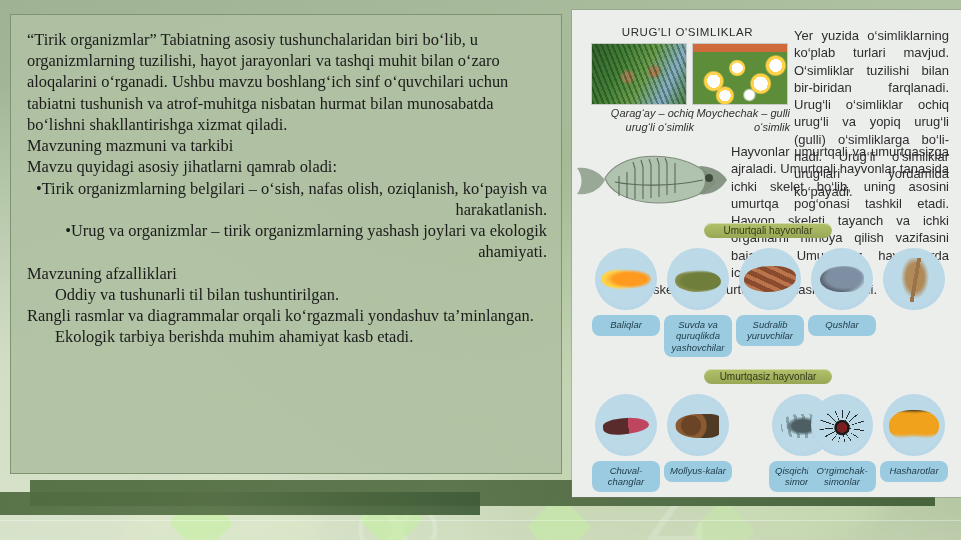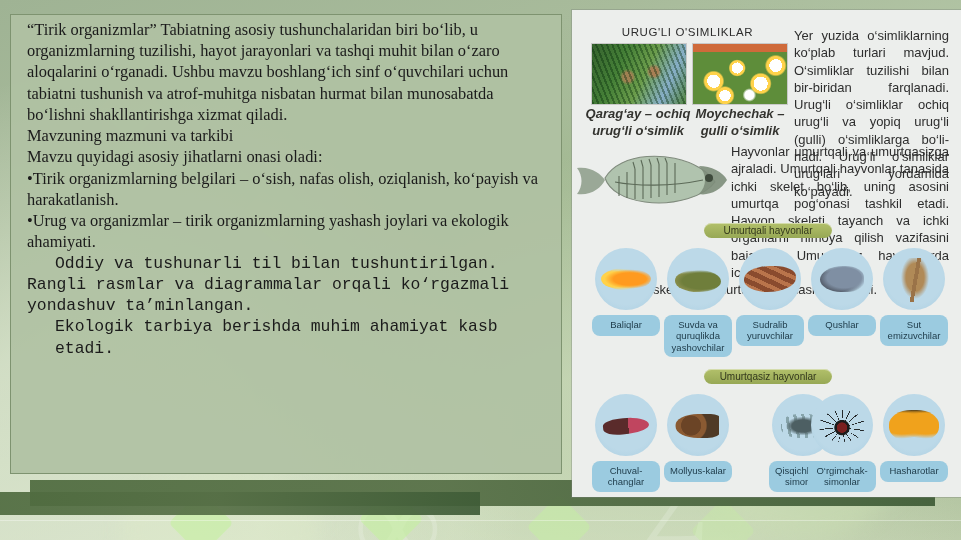--- a/index.html
+++ b/index.html
@@ -38,31 +38,31 @@
     letter-spacing:2px;
     user-select:none;
   }
 
   
   #textpanel{
     position:absolute;left:10px;top:14px;width:552px;height:460px;
     background:rgba(176,193,163,.92);
     border:1px solid #7e9370;
     box-sizing:border-box;
-    padding:4px 14px 6px 16px;
+    padding:14px 14px 6px 16px;
     font-family:"Liberation Serif", serif;
     color:#1b1b1b;
     font-size:16.4px;
     line-height:1.295;
     overflow:hidden;
   }
   #textpanel p{margin:0;}
   #textpanel .b{font-weight:normal;}
-  #textpanel .bullet{text-indent:0;}
-  #textpanel .indent{padding-left:28px;font-family:Liberation Mono, monospace;}
+  #textpanel .bullet{text-indent:0;text-align:right;}
+  #textpanel .indent{padding-left:28px;}
 
   
   .ribbon{
     position:absolute;
     background:linear-gradient(90deg,#4f6b3f 0%,#566f46 45%,#3f5c37 100%);
   }
   #ribbon-a{left:30px;top:480px;width:905px;height:26px;opacity:.93;}
   #ribbon-b{left:0px;top:492px;width:480px;height:23px;opacity:.92;}
   .ribbon-line{position:absolute;height:1px;background:rgba(255,255,255,.35);}
 
@@ -101,22 +101,22 @@
     content:"";position:absolute;inset:0;
     background:
       radial-gradient(circle at 22% 62%, #fff 0 8%, #ffd24a 8% 11%, rgba(255,255,255,0) 13%),
       radial-gradient(circle at 47% 40%, #fff 0 9%, #ffd24a 9% 12%, rgba(255,255,255,0) 14%),
       radial-gradient(circle at 72% 66%, #fff 0 9%, #ffd24a 9% 12%, rgba(255,255,255,0) 14%),
       radial-gradient(circle at 88% 36%, #fff 0 7%, #ffd24a 7% 10%, rgba(255,255,255,0) 12%),
       radial-gradient(circle at 34% 86%, #fff 0 7%, #ffd24a 7% 10%, rgba(255,255,255,0) 12%),
       radial-gradient(circle at 60% 85%, #fff 0 6%, rgba(255,255,255,0) 9%);
   }
   .cap{
-    position:absolute;text-align:center;
-    font-style:italic;font-size:13px;line-height:1.28;color:#33332f;font-weight:bold;
+    position:absolute;text-align:right;
+    font-style:italic;font-size:11px;line-height:1.28;color:#33332f;
   }
   .cap-1{left:10px;top:96px;width:112px;}
   .cap-2{left:118px;top:96px;width:100px;}
 
   .para{
     position:absolute;
     font-size:13px;line-height:1.33;color:#2e2e2e;
     text-align:justify;
   }
   .para-plants{left:222px;top:17px;width:155px;}
@@ -142,20 +142,21 @@
     width:62px;height:62px;border-radius:50%;
     background:radial-gradient(circle at 50% 45%, #bcd9e8 0 62%, #a9cde0 100%);
     margin:0 auto;position:relative;overflow:hidden;
   }
   .lbl{
     margin-top:5px;
     background:#9bcbe0;border-radius:8px;
     font-size:9.5px;line-height:1.2;color:#1d3a48;
     text-align:center;padding:4px 2px;
     min-height:13px;
+    font-style:italic;
   }
   
   .cr{position:absolute;}
   .fishgold{left:6px;top:20px;width:50px;height:22px;
     background:radial-gradient(ellipse at 58% 50%, #ff9a1f 0 40%, rgba(255,154,31,0) 62%),
                radial-gradient(ellipse at 22% 52%, #ffd24a 0 46%, rgba(255,210,74,0) 70%);
     border-radius:50%;}
   .frog{left:8px;top:22px;width:46px;height:22px;
     background:radial-gradient(ellipse at 60% 50%, #6f7e3b 0 52%, rgba(111,126,59,0) 72%),
                radial-gradient(ellipse at 28% 58%, #8a8f4d 0 48%, rgba(138,143,77,0) 70%);
@@ -208,27 +209,28 @@
   <div class="wm-diamond" style="left:368px;top:496px;"></div>
   <div class="wm-diamond" style="left:536px;top:504px;opacity:.8;"></div>
   <div class="wm-diamond" style="left:700px;top:508px;opacity:.55;"></div>
   <div class="wm-diamond" style="left:252px;top:188px;opacity:.30;"></div>
   <div class="wm-diamond" style="left:108px;top:86px;opacity:.22;"></div>
   <div class="wm-diamond" style="left:606px;top:152px;opacity:.45;"></div>
 
   <div id="textpanel">
     <p>“Tirik organizmlar” Tabiatning asosiy tushunchalaridan biri bo‘lib, u organizmlarning tuzilishi, hayot jarayonlari va tashqi muhit bilan o‘zaro aloqalarini o‘rganadi. Ushbu mavzu boshlang‘ich sinf o‘quvchilari uchun tabiatni tushunish va atrof-muhitga nisbatan hurmat bilan munosabatda bo‘lishni shakllantirishga xizmat qiladi.</p>
     <p class="b">Mavzuning mazmuni va tarkibi</p>
-    <p>Mavzu quyidagi asosiy jihatlarni onasi oladi:</p>
+    <p>Mavzu quyidagi asosiy jihatlarni qamrab oladi:</p>
 
     <p class="bullet"><span>•</span><span class="b">Tirik organizmlarning belgilari</span><span> – o‘sish, nafas olish, oziqlanish, ko‘payish va harakatlanish.</span></p>
 
 
     <p class="bullet"><span>•</span><span class="b">Urug va organizmlar</span><span> – tirik organizmlarning yashash joylari va ekologik ahamiyati.</span></p>
 
+    <p class="b">Mavzuning afzalliklari</p>
     <p class="indent">Oddiy va tushunarli til bilan tushuntirilgan.</p>
     <p class="indent" style="text-indent:0;padding-left:0;">Rangli rasmlar va diagrammalar orqali ko‘rgazmali yondashuv ta’minlangan.</p>
     <p class="indent">Ekologik tarbiya berishda muhim ahamiyat kasb etadi.</p>
   </div>
 
   <div class="ribbon" id="ribbon-a"></div>
   <div class="ribbon" id="ribbon-b"></div>
   <div class="ribbon-line" style="left:0;top:520px;width:961px;"></div>
 
   <div id="imgpanel">
@@ -280,21 +282,20 @@
     <div class="card" style="left:236px;top:238px;">
       <div class="circle">
           <span class="cr bird"></span>
         </div>
       <div class="lbl">Qushlar</div>
     </div>
     <div class="card" style="left:308px;top:238px;">
       <div class="circle">
           <span class="cr deer"></span>
         </div>
-      <div class="lbl">Sut emizuvchilar</div>
     </div>
 
     <div class="badge" id="badge-invert">Umurtqasiz hayvonlar</div>
 
     <div class="card" style="left:20px;top:384px;">
       <div class="circle">
           <span class="cr worm"></span>
         </div>
       <div class="lbl">Chuval-changlar</div>
     </div>

